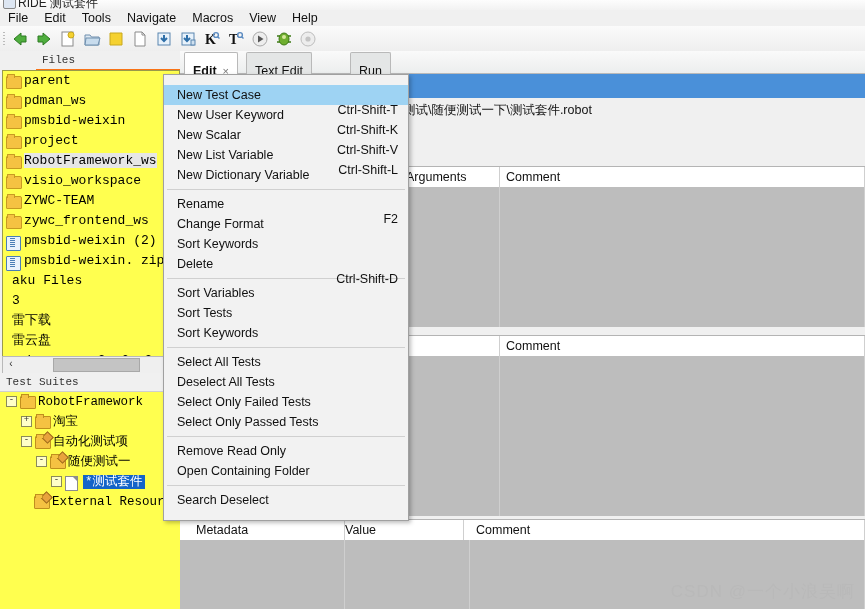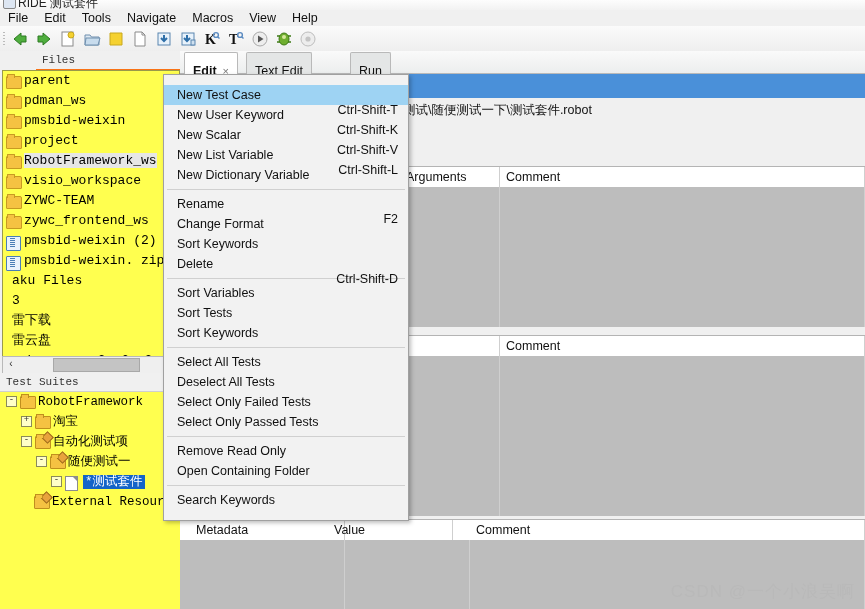--- a/index.html
+++ b/index.html
@@ -324,21 +324,21 @@
   <div class="gridbody" style="left:0;top:305px;width:685px;height:160px;">
     <div class="gcell" style="left:0;width:55px;"></div>
     <div class="gcell" style="left:55px;width:165px;"></div>
     <div class="gcell" style="left:220px;width:100px;"></div>
     <div class="gcell" style="left:320px;width:365px;"></div>
   </div>
 
   <div class="gridhdr" style="left:0;top:468px;width:685px;">
     <div class="gh" style="left:0;width:10px;border-right:none;"></div>
     <div class="gh" style="left:10px;width:155px;">Metadata</div>
-    <div class="gh" style="left:148px;width:125px;">Value</div>
+    <div class="gh" style="left:159px;width:125px;">Value</div>
     <div class="gh" style="left:290px;width:395px;">Comment</div>
   </div>
   <div class="gridbody" style="left:0;top:489px;width:685px;height:69px;">
     <div class="gcell" style="left:10px;width:155px;"></div>
     <div class="gcell" style="left:165px;width:125px;"></div>
     <div class="gcell" style="left:290px;width:395px;"></div>
   </div>
 </div>
 
 <div id="ctxmenu">
@@ -358,16 +358,16 @@
     <div class="mrow"><span>Sort Keywords</span><span class="acc"></span></div>
     <div class="mdiv"></div>
     <div class="mrow"><span>Select All Tests</span><span class="acc"></span></div>
     <div class="mrow"><span>Deselect All Tests</span><span class="acc"></span></div>
     <div class="mrow"><span>Select Only Failed Tests</span><span class="acc"></span></div>
     <div class="mrow"><span>Select Only Passed Tests</span><span class="acc"></span></div>
     <div class="mdiv"></div>
     <div class="mrow"><span>Remove Read Only</span><span class="acc"></span></div>
     <div class="mrow"><span>Open Containing Folder</span><span class="acc"></span></div>
     <div class="mdiv"></div>
-    <div class="mrow"><span>Search Keywords</span><span class="acc"></span></div>
+    <div class="mrow"><span>Search Deselect</span><span class="acc"></span></div>
   </div>
 
 <div id="wm">CSDN @一个小浪吴啊</div>
 
 </body></html>

